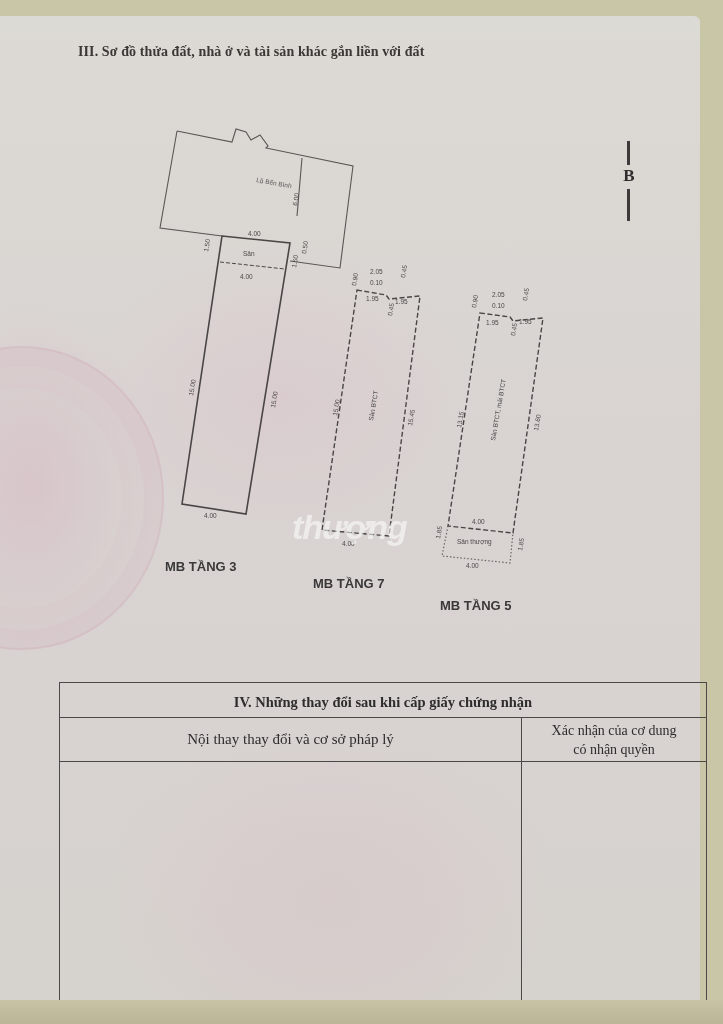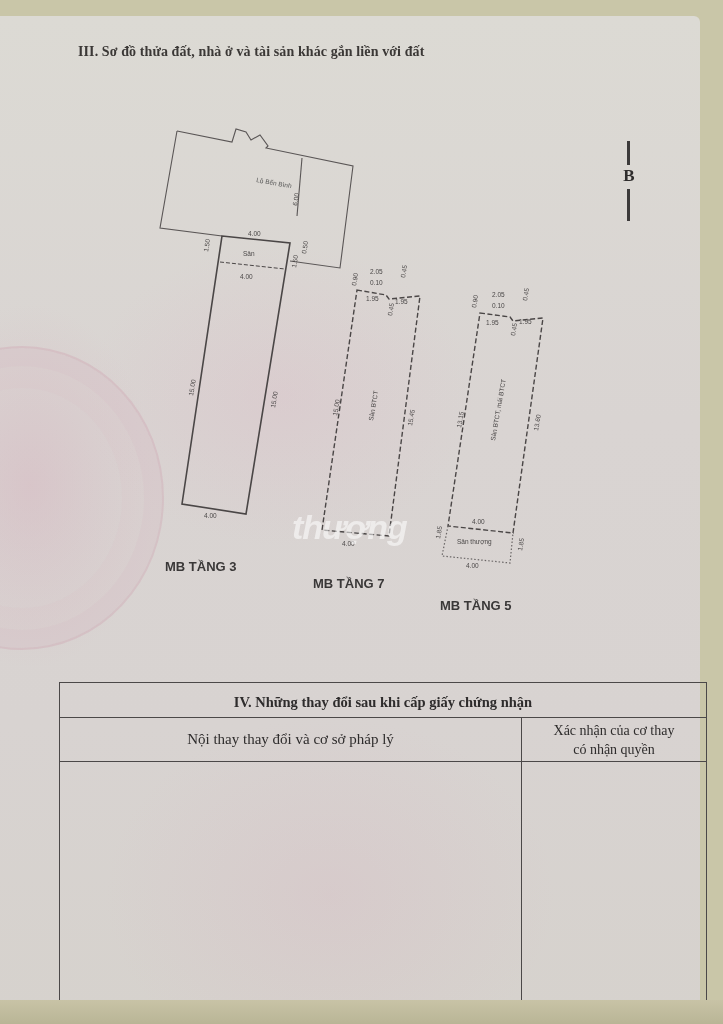--- a/index.html
+++ b/index.html
@@ -157,20 +157,20 @@
   <div class="watermark">thượng</div>
 
   <div class="floor-label" style="left:165px; top:543px;">MB TẦNG 3</div>
   <div class="floor-label" style="left:313px; top:560px;">MB TẦNG 7</div>
   <div class="floor-label" style="left:440px; top:582px;">MB TẦNG 5</div>
 
   <div class="table4">
     <div class="t-head">IV. Những thay đổi sau khi cấp giấy chứng nhận</div>
     <div class="t-col1">Nội thay thay đổi và cơ sở pháp lý</div>
     <div class="t-col2">
-      <div>Xác nhận của cơ thay</div>
+      <div>Xác nhận của cơ dung</div>
       <div>có nhận quyền</div>
     </div>
     <div class="t-body-1"></div>
     <div class="t-body-2"></div>
   </div>
 </div>
 <div class="bottom-strip"></div>
 
 </body></html>

